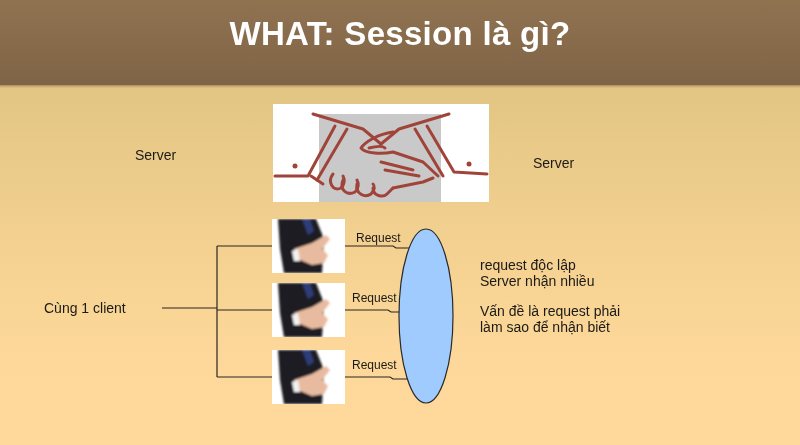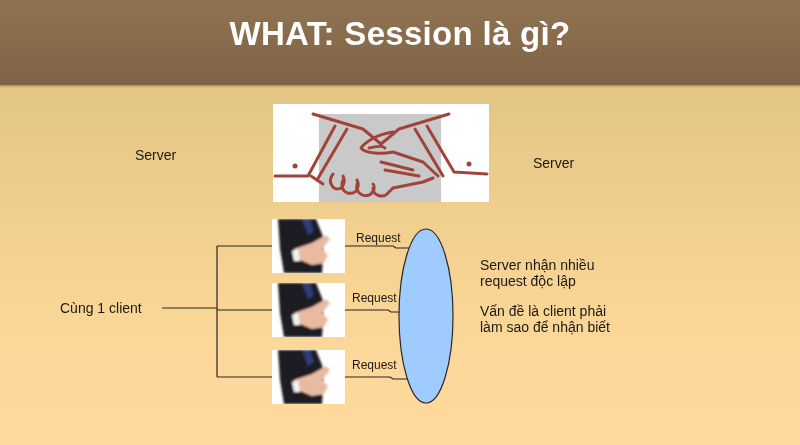--- a/index.html
+++ b/index.html
@@ -152,23 +152,23 @@
   <div class="ellipse-wrap">
     <svg width="60" height="180" viewBox="0 0 60 180">
       <ellipse cx="29" cy="89" rx="27" ry="87" fill="#9fcbff" stroke="#2a2a2a" stroke-width="1.2"></ellipse>
     </svg>
   </div>
 
   <div class="req-label" style="left:356px; top:231px;">Request</div>
   <div class="req-label" style="left:352px; top:291px;">Request</div>
   <div class="req-label" style="left:352px; top:358px;">Request</div>
 
-  <div class="label" style="left:60px; top:300px;">Cùng 1 client</div>
+  <div class="label" style="left:44px; top:300px;">Cùng 1 client</div>
 
   <div class="note">
+    <p>request độc lập</p>
     <p>Server nhận nhiều</p>
-    <p>request độc lập</p>
     <div class="gap"></div>
-    <p>Vấn đề là client phải</p>
+    <p>Vấn đề là request phải</p>
     <p>làm sao để nhận biết</p>
   </div>
 
 </div>
 
 </body></html>

